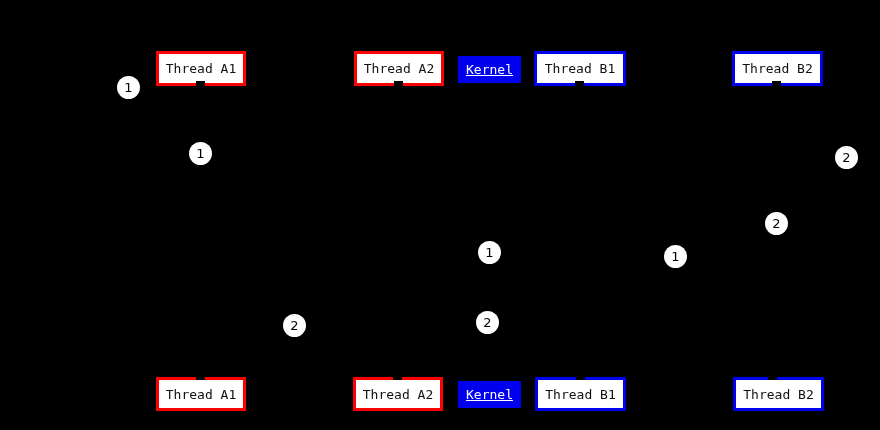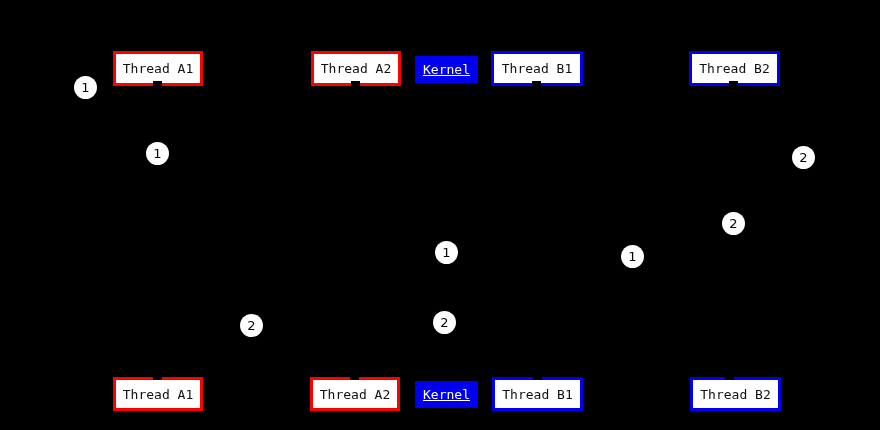--- a/index.html
+++ b/index.html
@@ -10,20 +10,21 @@
     width: 880px;
     height: 430px;
     position: relative;
     overflow: hidden;
     background: #000000;
     font-family: "DejaVu Sans Mono", "Liberation Mono", monospace;
   }
   .canvas {
     position: absolute;
     inset: 0;
+    margin-left: 43px;
   }
   .actor-box {
     position: absolute;
     box-sizing: border-box;
     background: var(--box-fill, #ffffff);
     border: 3px solid transparent;
     color: var(--box-text, #111111);
     font-size: 13px;
     line-height: 1;
     display: flex;

